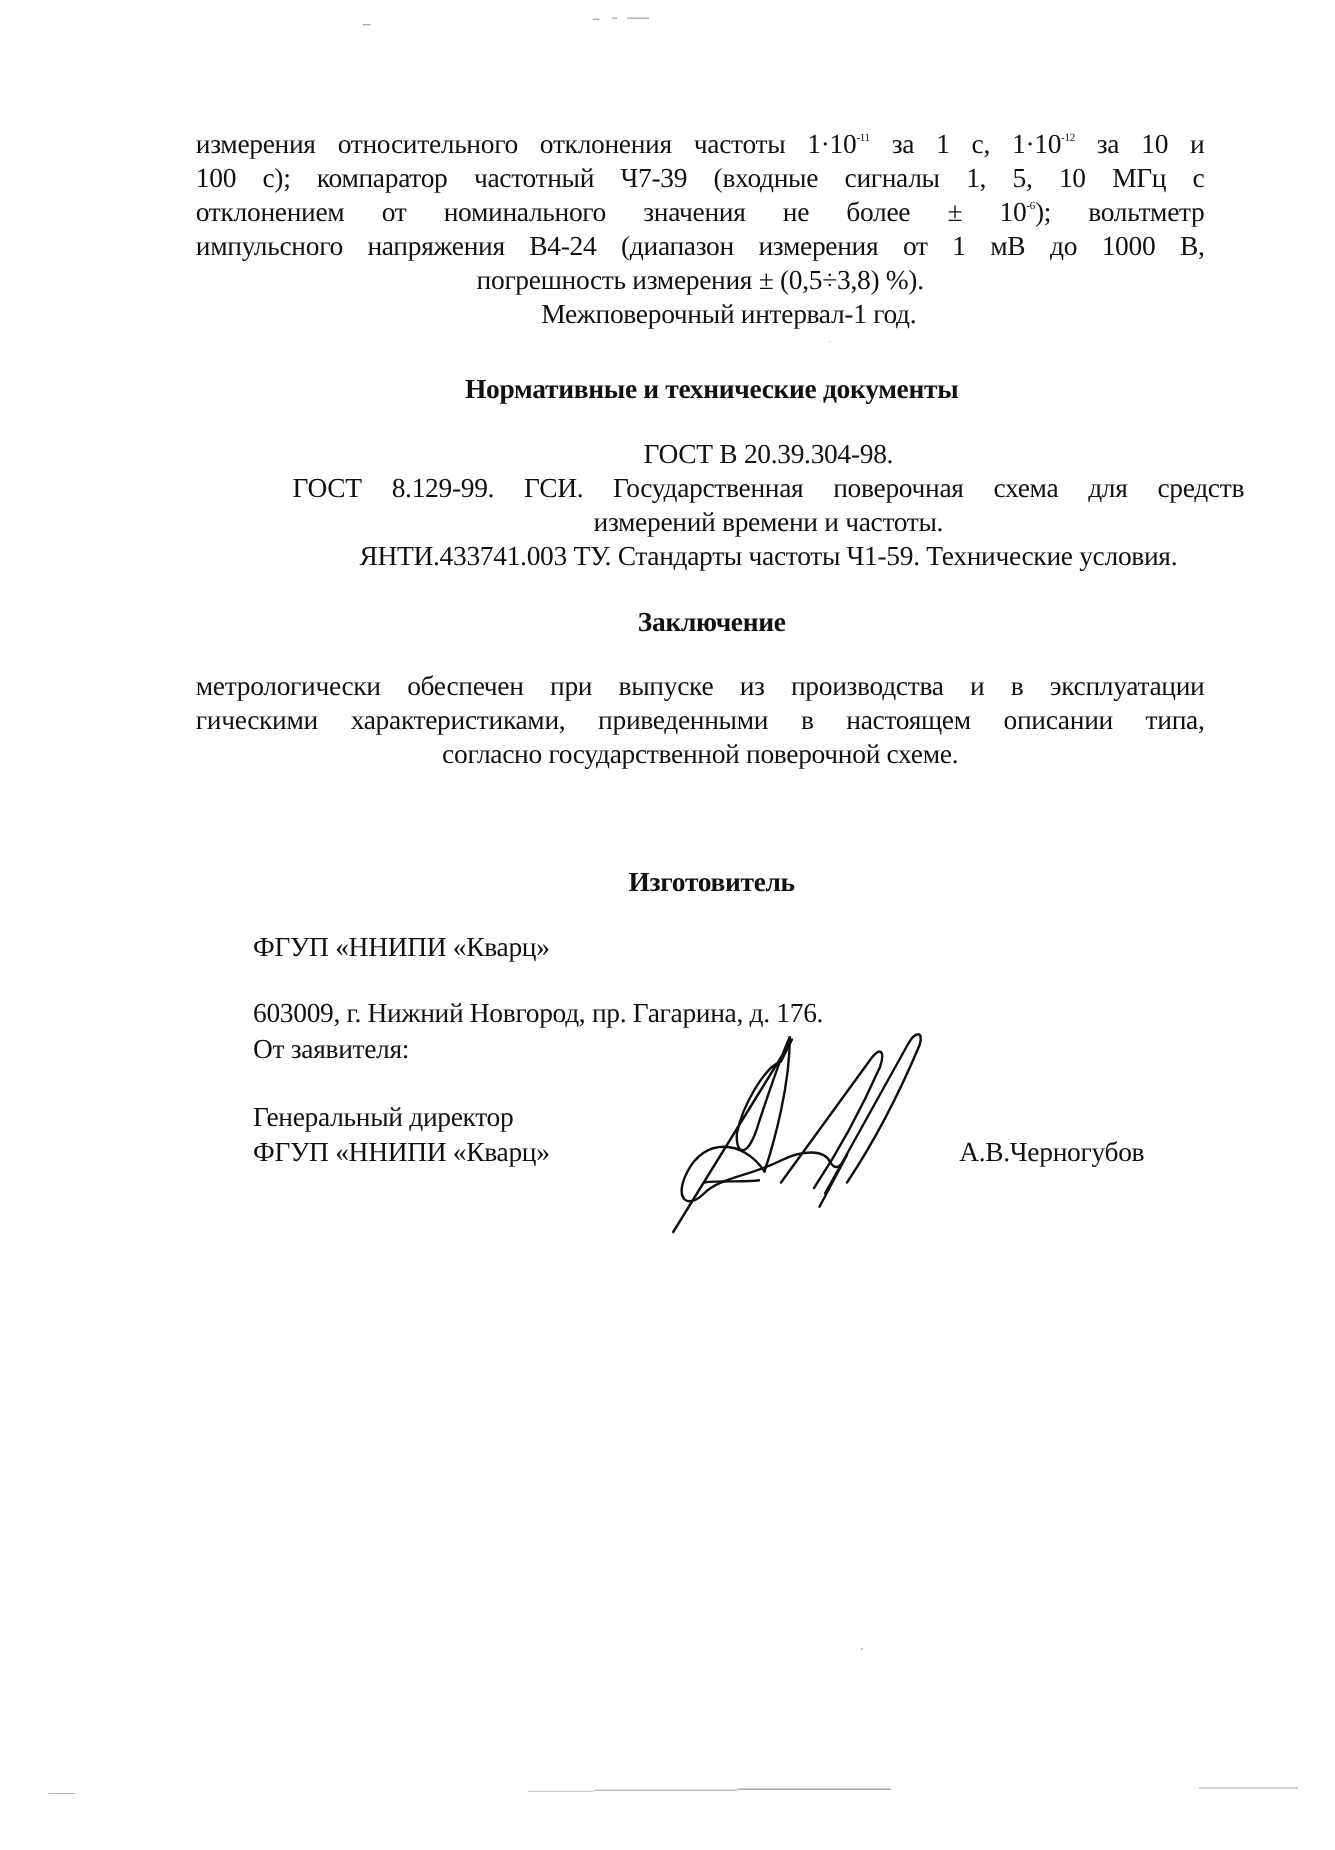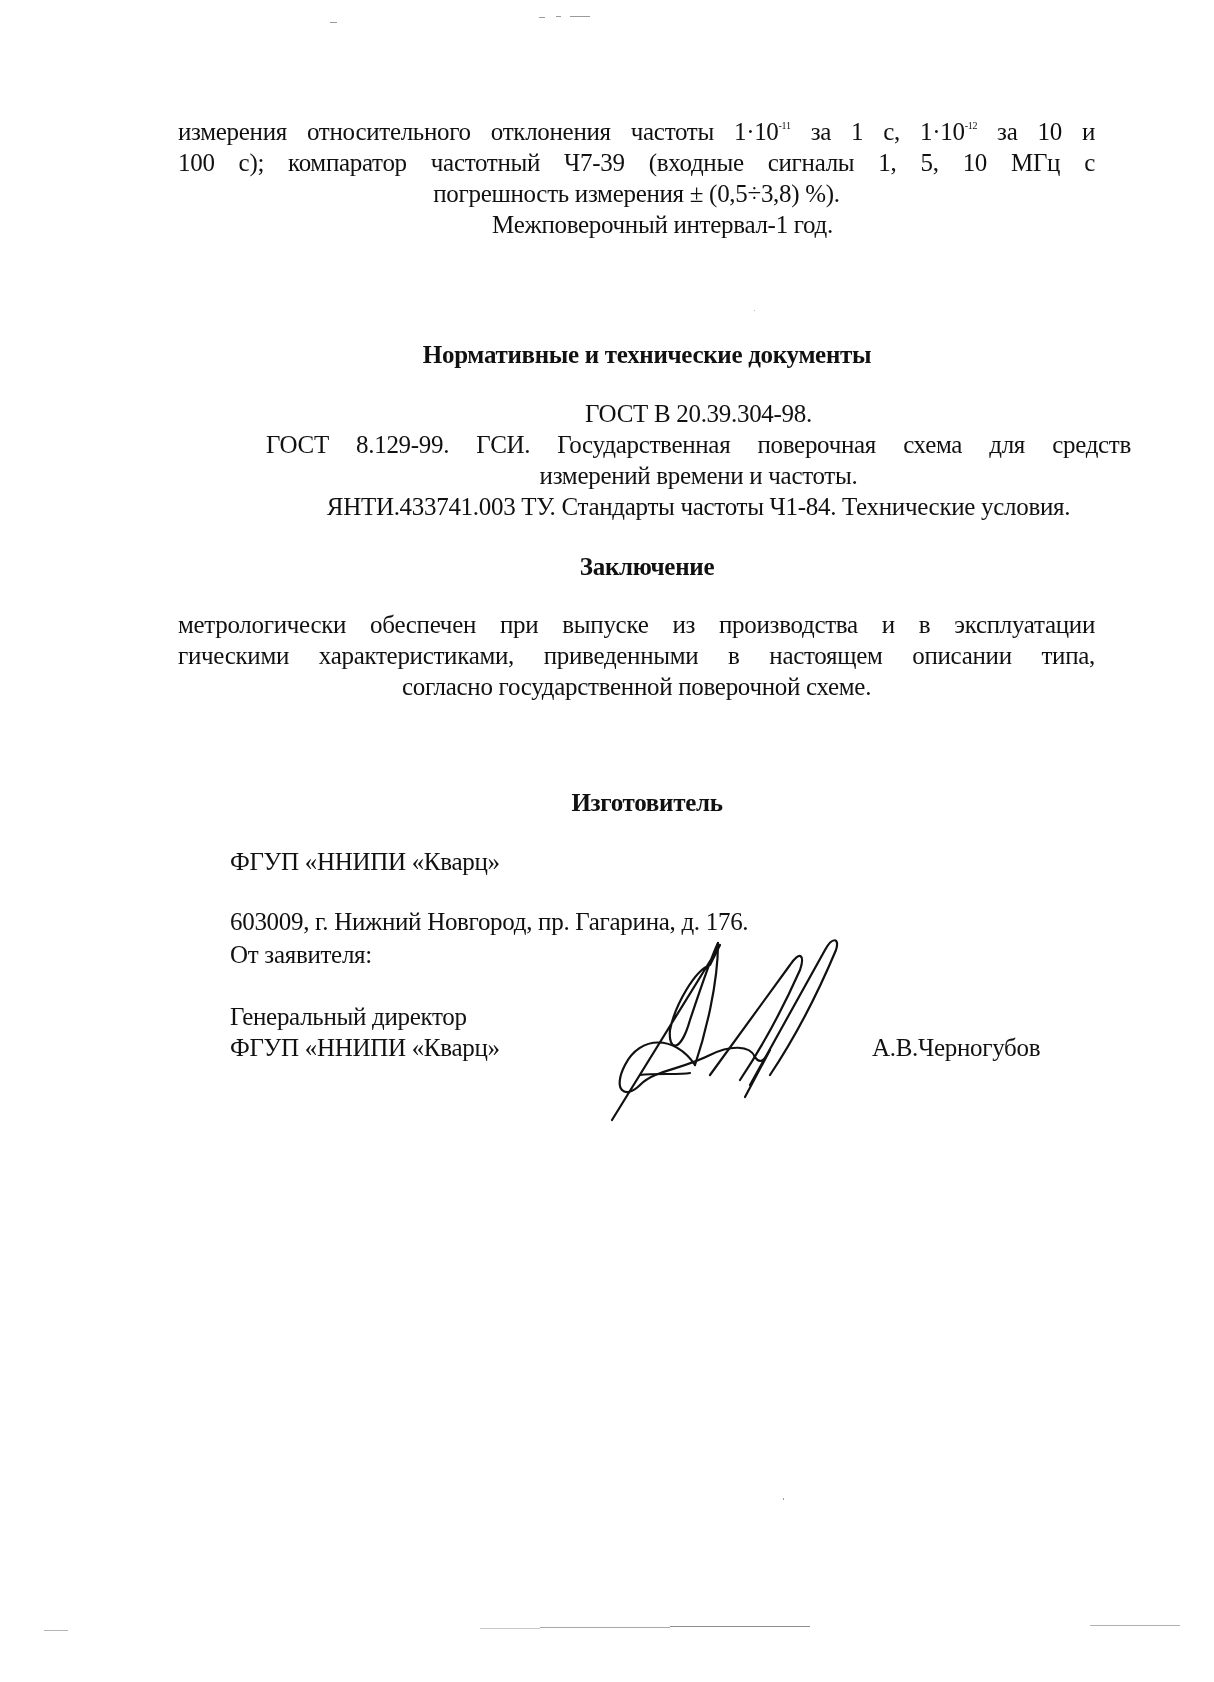--- a/index.html
+++ b/index.html
@@ -32,30 +32,32 @@
 <div class="page">
 
   <div class="scan-mark" style="left:330px;top:22px;width:7px;"></div>
   <div class="scan-mark" style="left:539px;top:17px;width:6px;"></div>
   <div class="scan-mark" style="left:556px;top:16px;width:5px;"></div>
   <div class="scan-mark" style="left:570px;top:16px;width:20px;"></div>
 
   <div class="text-block" style="top:116px;">
     <span class="justify-line"><span>измерения относительного отклонения частоты 1·10</span><sup>-11</sup><span> за 1 с, 1·10</span><sup>-12</sup><span> за 10 и</span></span>
     <span class="justify-line">100 с); компаратор частотный Ч7-39 (входные сигналы 1, 5, 10 МГц с</span>
+    <span class="justify-line"><span>отклонением от номинального значения не более ± 10</span><sup>-6</sup><span>); вольтметр</span></span>
+    <span class="justify-line">импульсного напряжения В4-24 (диапазон измерения от 1 мВ до 1000 В,</span>
     <span class="last-line">погрешность измерения ± (0,5÷3,8) %).</span>
     <span class="last-line indent">Межповерочный интервал-1 год.</span>
   </div>
 
   <div class="heading" style="top:339px;left:40px;">Нормативные и технические документы</div>
   <div class="text-block" style="top:398px;left:230px;width:865px;margin-left:36px;">
     <span class="last-line">ГОСТ В 20.39.304-98.</span>
     <span class="justify-line">ГОСТ 8.129-99. ГСИ. Государственная поверочная схема для средств</span>
     <span class="last-line">измерений времени и частоты.</span>
-    <span class="last-line">ЯНТИ.433741.003 ТУ. Стандарты частоты Ч1-84. Технические условия.</span>
+    <span class="last-line">ЯНТИ.433741.003 ТУ. Стандарты частоты Ч1-59. Технические условия.</span>
   </div>
 
   <div class="heading" style="top:551px;left:40px;">Заключение</div>
   <div class="text-block" style="top:609px;">
     <span class="justify-line">метрологически обеспечен при выпуске из производства и в эксплуатации</span>
     <span class="justify-line">гическими характеристиками, приведенными в настоящем описании типа,</span>
     <span class="last-line">согласно государственной поверочной схеме.</span>
   </div>
 
   <div class="heading" style="top:787px;left:40px;">Изготовитель</div>

